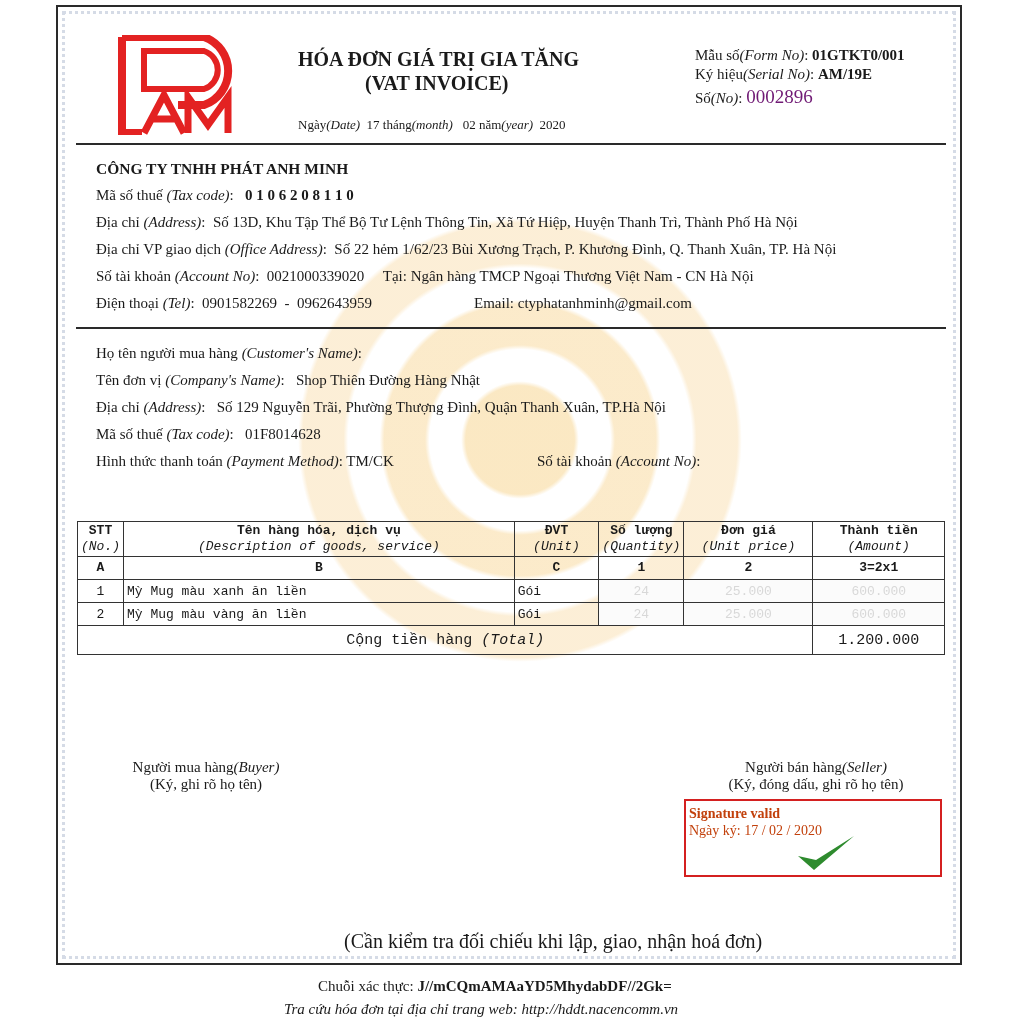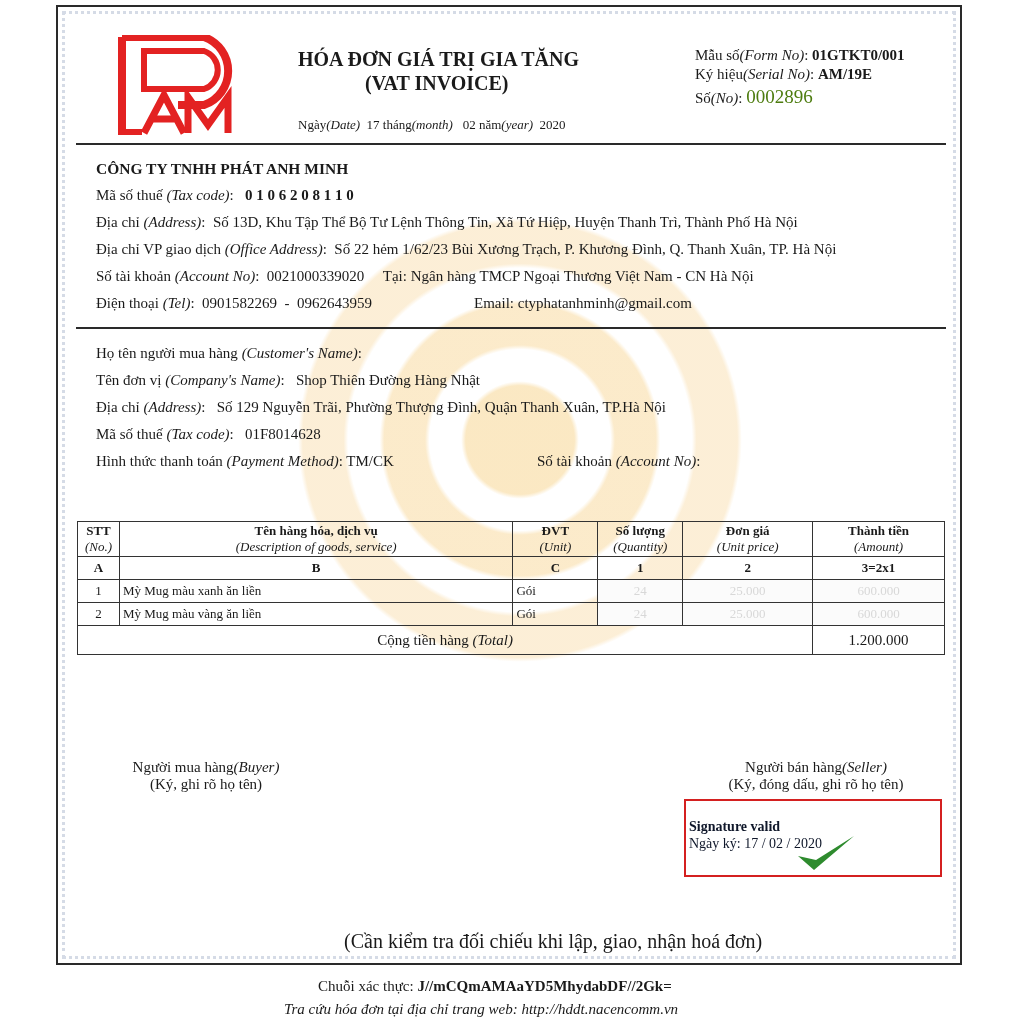--- a/index.html
+++ b/index.html
@@ -21,38 +21,38 @@
       radial-gradient(circle at 50% 50%, rgba(245,200,110,0.55) 0 12%, rgba(255,255,255,0) 13% 20%, rgba(245,195,100,0.45) 21% 30%, rgba(255,255,255,0.2) 31% 38%, rgba(245,200,120,0.4) 39% 48%, rgba(255,255,255,0) 49%);
     opacity:0.75;
   }
   .abs { position:absolute; white-space:nowrap; }
   .logo { position:absolute; left:118px; top:35px; width:126px; height:100px; }
   .title1 { left:298px; top:48px; font-size:20px; font-weight:bold;text-align:right; }
   .title2 { left:365px; top:72px; font-size:20px; font-weight:bold; }
   .dateline { left:298px; top:117px; font-size:13px; }
   .meta { left:695px; font-size:15px; }
   .meta b { font-weight:bold; }
-  .red { color:#4d7c0f; }
+  .red { color:#701a75; }
   .hr { position:absolute; left:76px; width:870px; height:2px; background:#2a2a2a; }
   .line { font-size:15px; left:96px; }
   i { font-style:italic; }
   .company { left:96px; top:160px; font-size:15.5px; font-weight:bold; }
   table.items {
     position:absolute; left:77px; top:521px; width:868px; border-collapse:collapse;
     font-size:13px;
   }
-  table.items td { border:1.5px solid #333; padding:1px 3px; height:20px; }
+  table.items td { border:1.5px solid #333; padding:1px 3px; height:20px;font-family:Liberation Mono, monospace; }
   table.items .hdr td { text-align:center; line-height:16px; }
   .c { text-align:center; }
   .r { text-align:center; }
   .faded { color:#d8d8d8; background:#fbfbfb; }
   .bold { font-weight:bold; }
   .sig-box {
     position:absolute; left:684px; top:799px; width:258px; height:78px;
-    border:2px solid #d42020; box-sizing:border-box; color:#0f172a; font-size:14px; padding:17px 3px; line-height:17px;
+    border:2px solid #d42020; box-sizing:border-box; color:#c2410c; font-size:14px; padding:4px 3px; line-height:17px;
   }
   .check { position:absolute; left:796px; top:832px; width:60px; height:40px; }
 </style>
 </head>
 <body>
 
 <div class="frame">
   <div class="frame-inner"></div>
 </div>
 <div class="watermark"></div>

